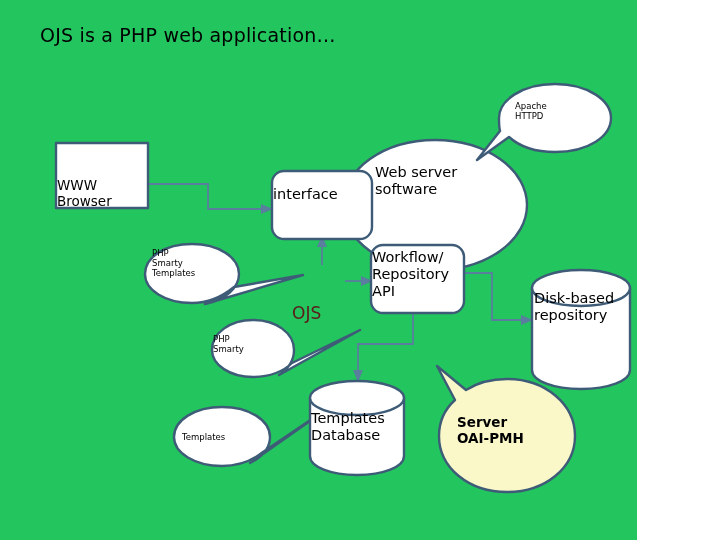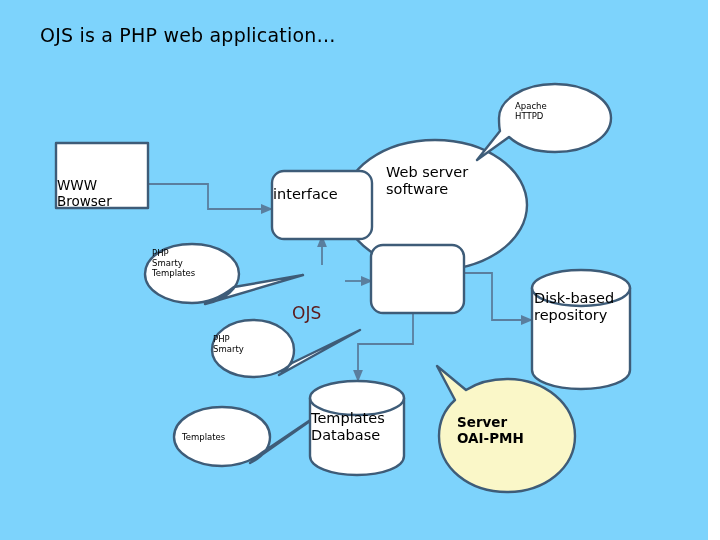--- a/index.html
+++ b/index.html
@@ -2,23 +2,23 @@
 <html><head>
 <meta charset="utf-8">
 <style>
   html, body {
     margin: 0;
     padding: 0;
     background: #ffffff;
   }
   #slide {
     position: relative;
-    width: 708px;
+    width: 637px;
     height: 540px;
-    background: #7dd3fc;
+    background: #22c55e;
     overflow: hidden;
     font-family: "DejaVu Sans", "Liberation Sans", sans-serif;
   }
   #title {
     position: absolute;
     left: 40px;
     top: 24px;
     font-size: 19px;
     color: #000000;
     letter-spacing: 0.2px;
@@ -144,35 +144,40 @@
   <div class="lbl lbl-xs" style="left:515px; top:101px; width:80px;">
     <div>Apache</div>
     <div>HTTPD</div>
   </div>
 
   <div class="lbl lbl-md" style="left:57px; top:154px; width:90px;margin-top:24px;">
     <div>WWW</div>
     <div>Browser</div>
   </div>
 
-  <div class="lbl lbl-lg" style="left:386px; top:164px; width:120px;">
+  <div class="lbl lbl-lg" style="left:375px; top:164px; width:120px;">
     <div>Web server</div>
     <div>software</div>
   </div>
 
   <div class="lbl lbl-lg" style="left:273px; top:186px; width:98px;">
     <div>interface</div>
   </div>
 
   <div class="lbl lbl-xs" style="left:152px; top:248px; width:82px;">
     <div>PHP</div>
     <div>Smarty</div>
     <div>Templates</div>
   </div>
 
+  <div class="lbl lbl-lg" style="left:372px; top:249px; width:92px;">
+    <div>Workflow/</div>
+    <div>Repository</div>
+    <div>API</div>
+  </div>
 
   <div class="lbl lbl-ojs" style="left:292px; top:268px; width:56px;margin-top:35px;">OJS</div>
 
   <div class="lbl lbl-lg" style="left:534px; top:290px; width:94px;">
     <div>Disk-based</div>
     <div>repository</div>
   </div>
 
   <div class="lbl lbl-xs" style="left:213px; top:334px; width:80px;">
     <div>PHP</div>

